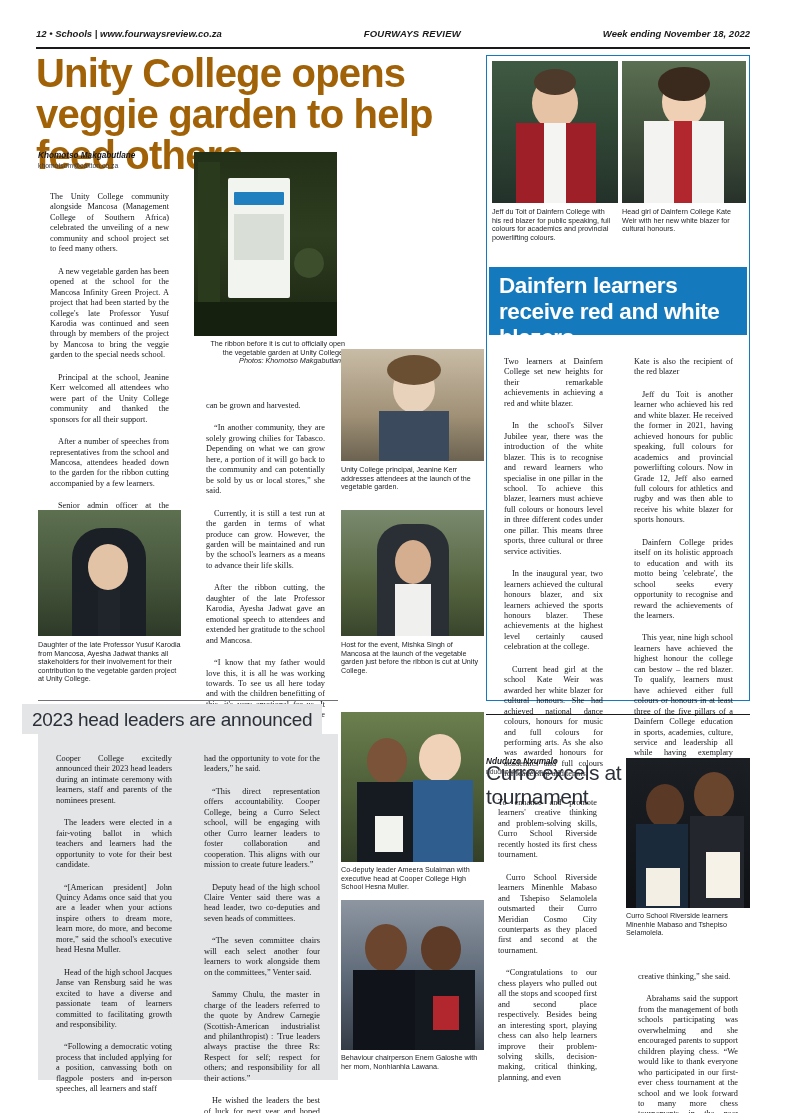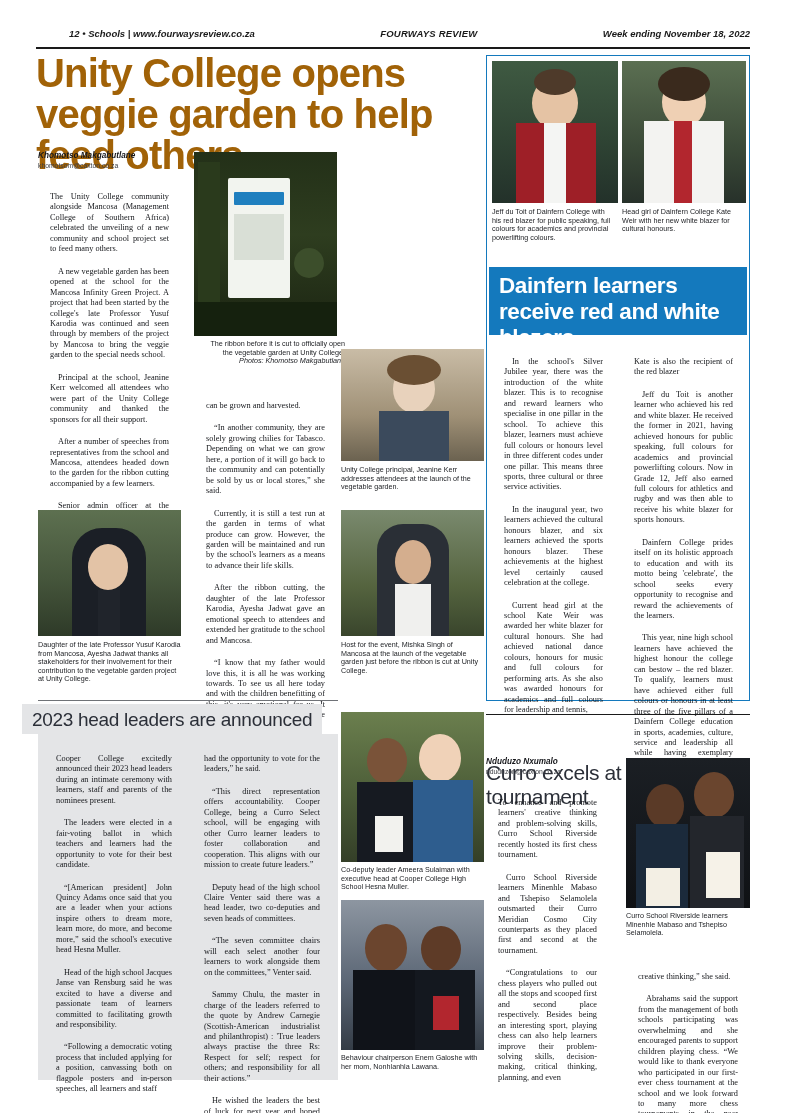--- a/index.html
+++ b/index.html
@@ -25,21 +25,21 @@
     height: 20px;
     font-family: "Liberation Sans", sans-serif;
     font-weight: bold;
     font-style: italic;
     font-size: 9.5px;
     color: #1a1a1a;
     display: flex;
     align-items: flex-start;
     justify-content: space-between;
   }
-  .masthead .mh-left { white-space: nowrap; margin-left: 33px; }
+  .masthead .mh-left { white-space: nowrap; }
   .masthead .mh-center { white-space: nowrap; letter-spacing: .2px;}
   .masthead .mh-right { white-space: nowrap; }
   .masthead-rule {
     position: absolute;
     left: 36px;
     top: 47px;
     width: 714px;
     height: 1.6px;
     background: #1a1a1a;
   }
@@ -256,20 +256,21 @@
     <div class="bar" style="left:52px; top:60px; width:18px; height:82px; background:#b2262e;"></div>
     <div class="blob" style="left:36px; top:6px; width:52px; height:34px; background:#3a2a1d;"></div>
   </div>
 
   <div class="cap" style="left:492px; top:208px; width:122px;">Jeff du Toit of Dainfern College with his red blazer for public speaking, full colours for academics and provincial powerlifting colours.</div>
   <div class="cap" style="left:622px; top:208px; width:122px;">Head girl of Dainfern College Kate Weir with her new white blazer for cultural honours.</div>
 
   <div class="blue-banner" style="left:489px; top:267px; width:258px; height:68px;">Dainfern learners receive red and white blazers</div>
 
   <div class="col" style="left:492px; top:345px; width:123px;">
+    <p class="first">Two learners at Dainfern College set new heights for their remarkable achievements in achieving a red and white blazer.</p>
     <p>In the school's Silver Jubilee year, there was the introduction of the white blazer. This is to recognise and reward learners who specialise in one pillar in the school. To achieve this blazer, learners must achieve full colours or honours level in three different codes under one pillar. This means three sports, three cultural or three service activities.</p>
     <p>In the inaugural year, two learners achieved the cultural honours blazer, and six learners achieved the sports honours blazer. These achievements at the highest level certainly caused celebration at the college.</p>
     <p>Current head girl at the school Kate Weir was awarded her white blazer for cultural honours. She had achieved national dance colours, honours for music and full colours for performing arts. As she also was awarded honours for academics and full colours for leadership and tennis,</p>
   </div>
   <div class="col" style="left:622px; top:345px; width:123px;">
     <p class="first">Kate is also the recipient of the red blazer</p>
     <p>Jeff du Toit is another learner who achieved his red and white blazer. He received the former in 2021, having achieved honours for public speaking, full colours for academics and provincial powerlifting colours. Now in Grade 12, Jeff also earned full colours for athletics and rugby and was then able to receive his white blazer for sports honours.</p>
     <p>Dainfern College prides itself on its holistic approach to education and with its motto being 'celebrate', the school seeks every opportunity to recognise and reward the achievements of the learners.</p>
     <p>This year, nine high school learners have achieved the highest honour the college can bestow – the red blazer. To qualify, learners must have achieved either full colours or honours in at least three of the five pillars of a Dainfern College education in sports, academies, culture, service and leadership all while having exemplary conduct and epitomising the values of the school.</p>
   </div>

